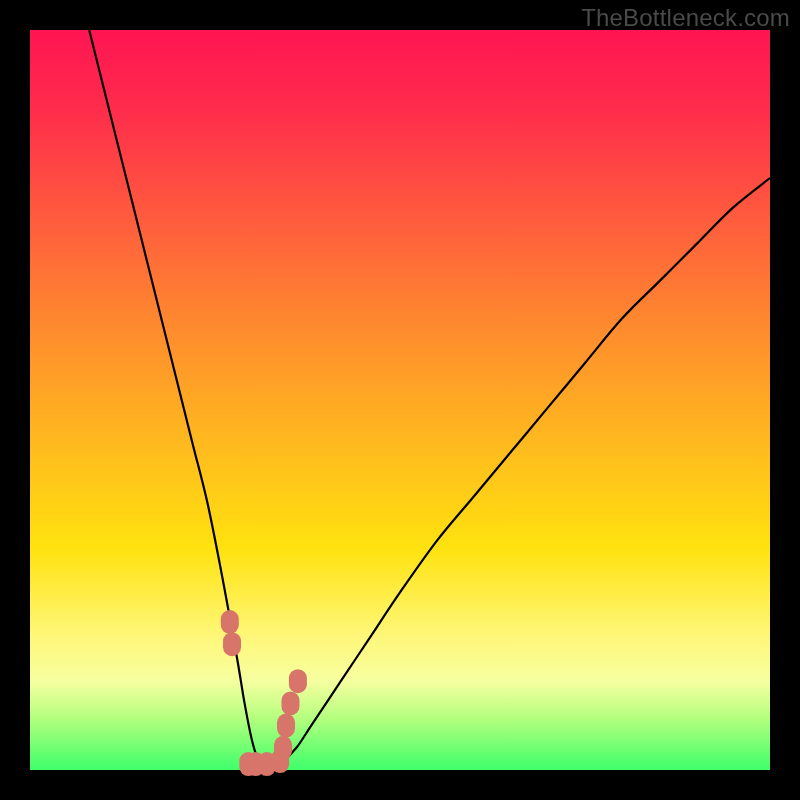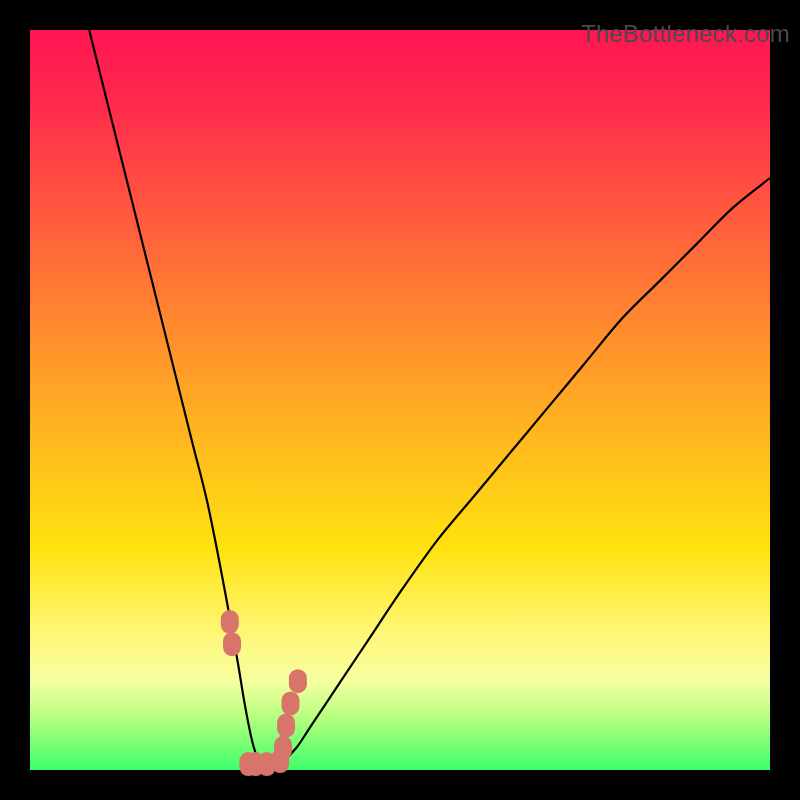--- a/index.html
+++ b/index.html
@@ -32,21 +32,21 @@
       #ffb71f 55%,
       #ffe20f 70%,
       #fff77a 82%,
       #f6ffa0 88%,
       #b4ff7e 93%,
       #3eff6a 100%
     );
   }
   .watermark {
     position: absolute;
-    top: 20px;
+    top: 4px;
     right: 10px;
     color: #4a4a4a;
     font-size: 24px;
     font-weight: 400;
     letter-spacing: 0.2px;
     user-select: none;
   }
   svg.overlay {
     position: absolute;
     left: 30px;

